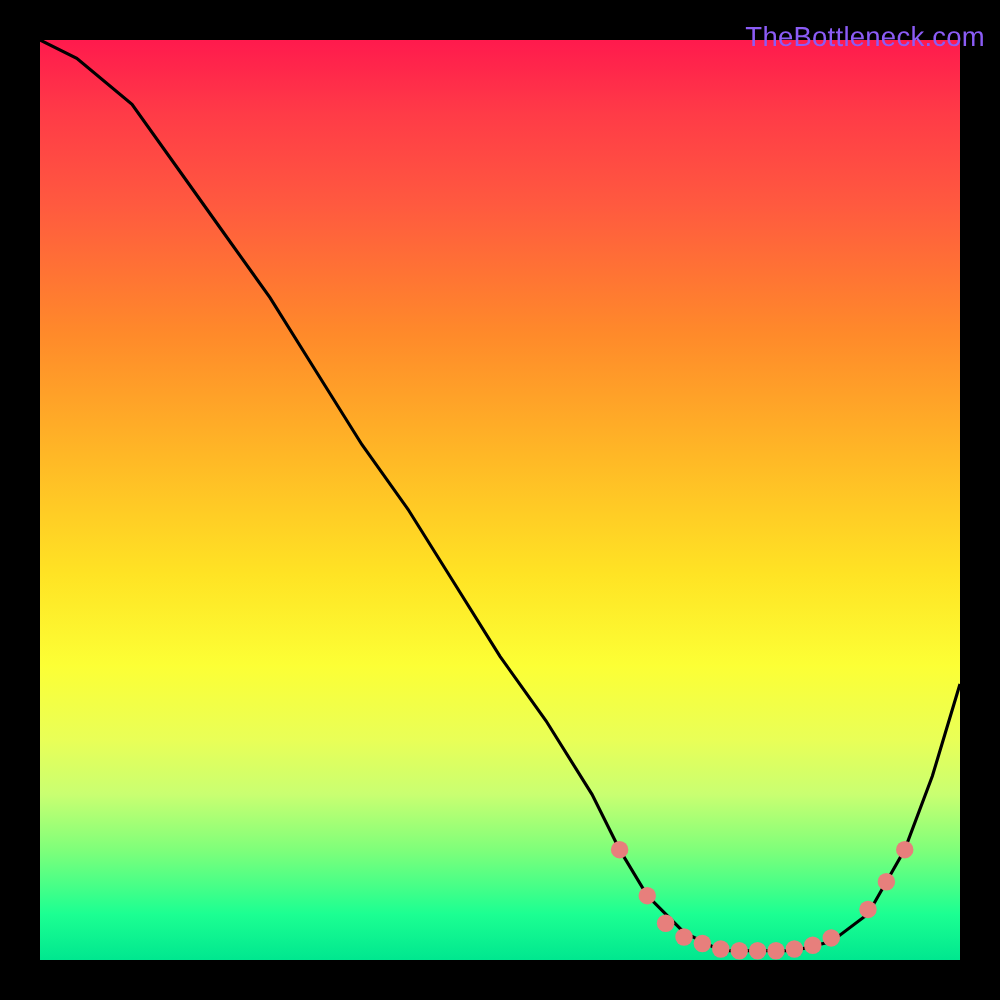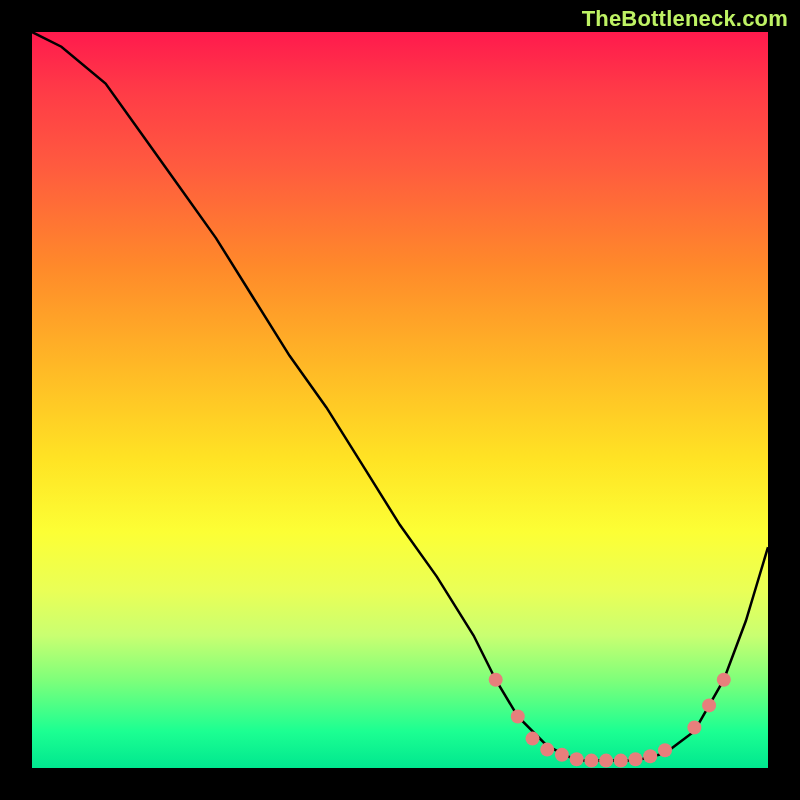--- a/index.html
+++ b/index.html
@@ -34,25 +34,25 @@
       #fcff35 68%,
       #e9ff57 76%,
       #c9ff71 82%,
       #7fff7a 88%,
       #1cff92 95%,
       #00e78f 100%
     );
   }
   .watermark {
     position: absolute;
-    top: 6px;
+    top: 17px;
     right: 12px;
-    color: #bef264;
+    color: #8b5cf6;
     font-size: 22px;
-    font-weight: 700;
+    font-weight: 400;
     letter-spacing: 0.2px;
     user-select: none;
   }
   svg.curve {
     position: absolute;
     left: 0;
     top: 0;
     width: 736px;
     height: 736px;
   }

